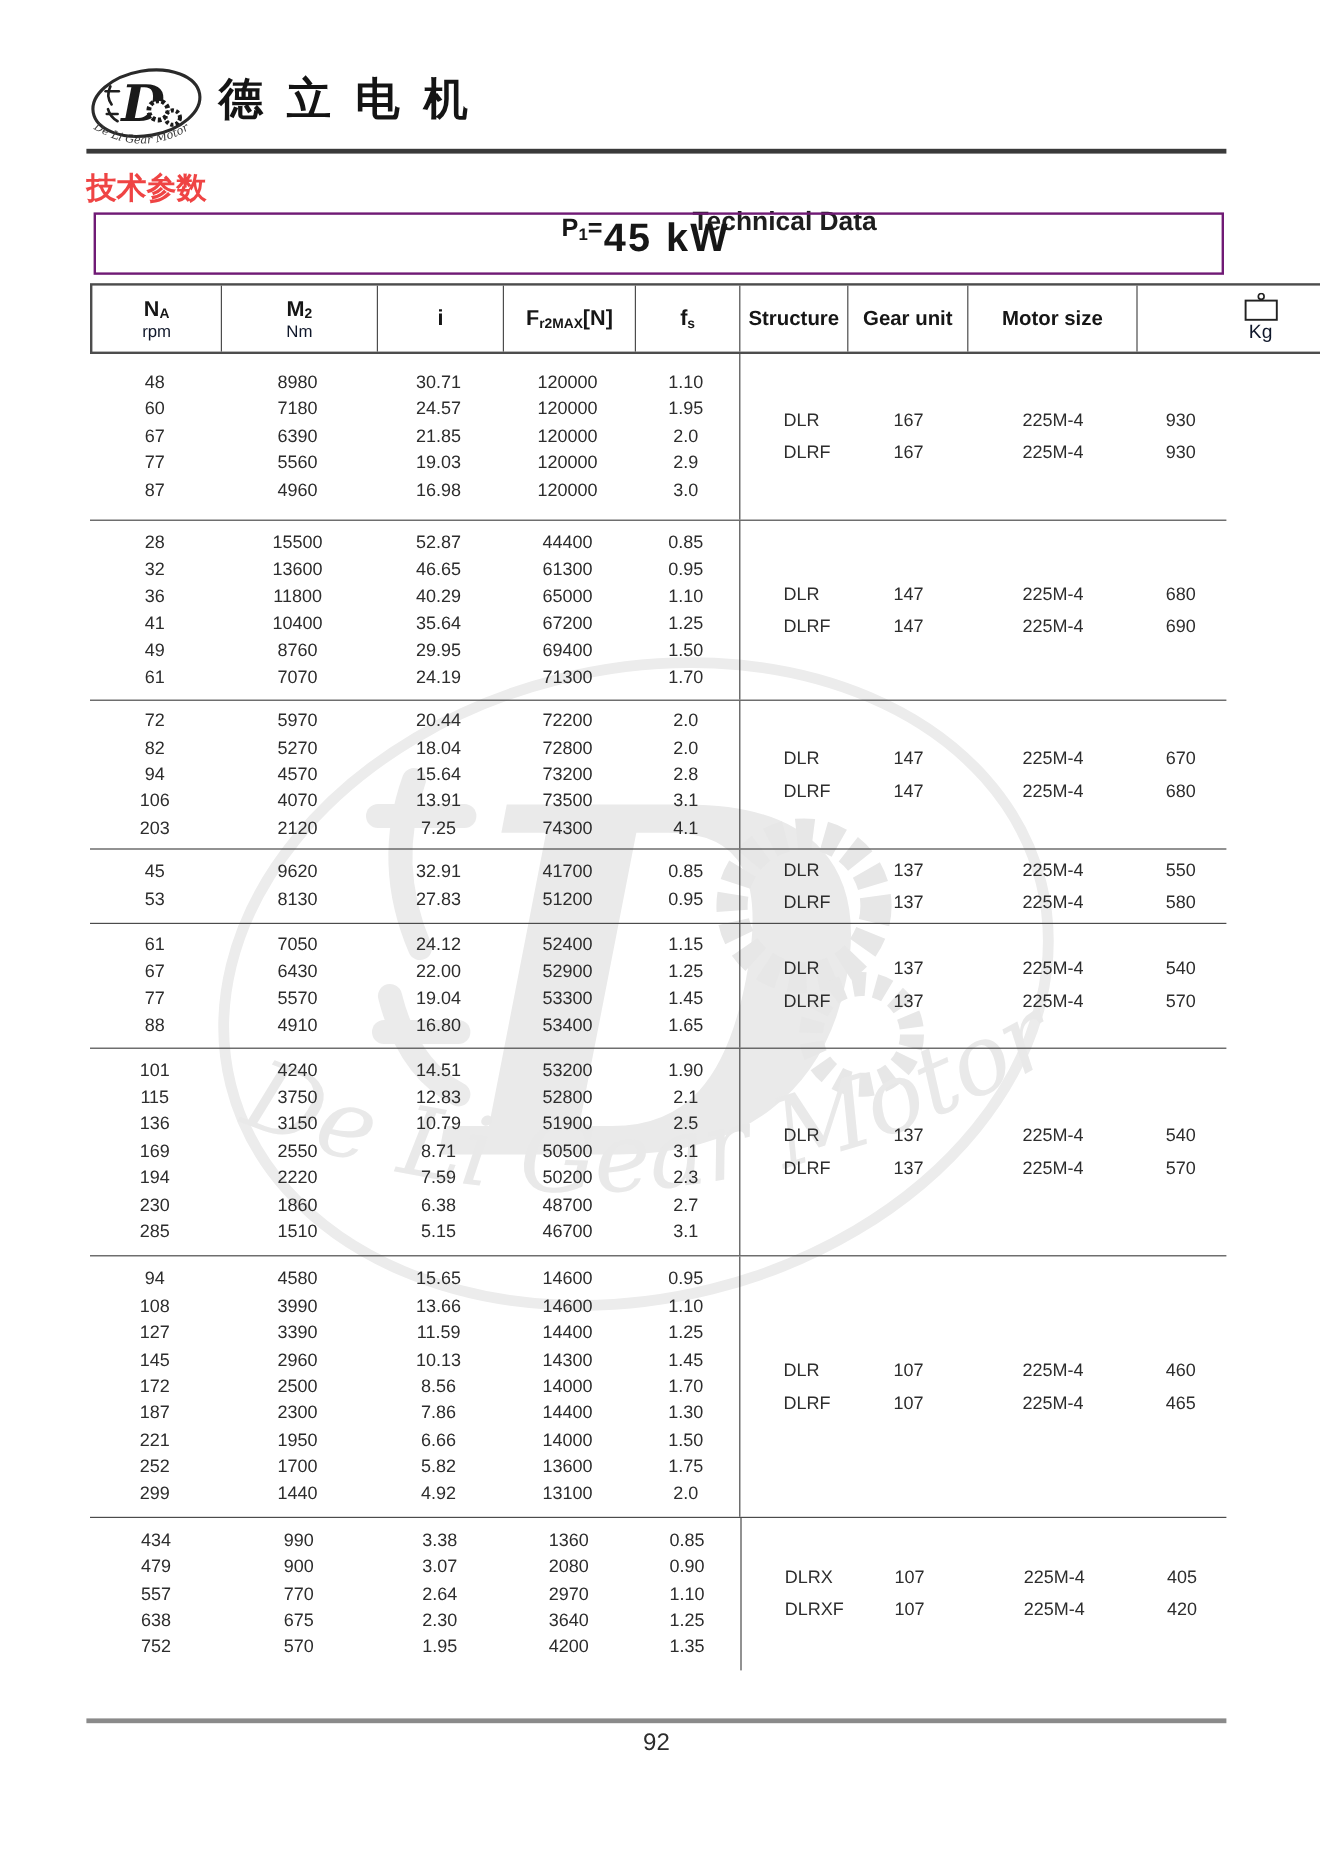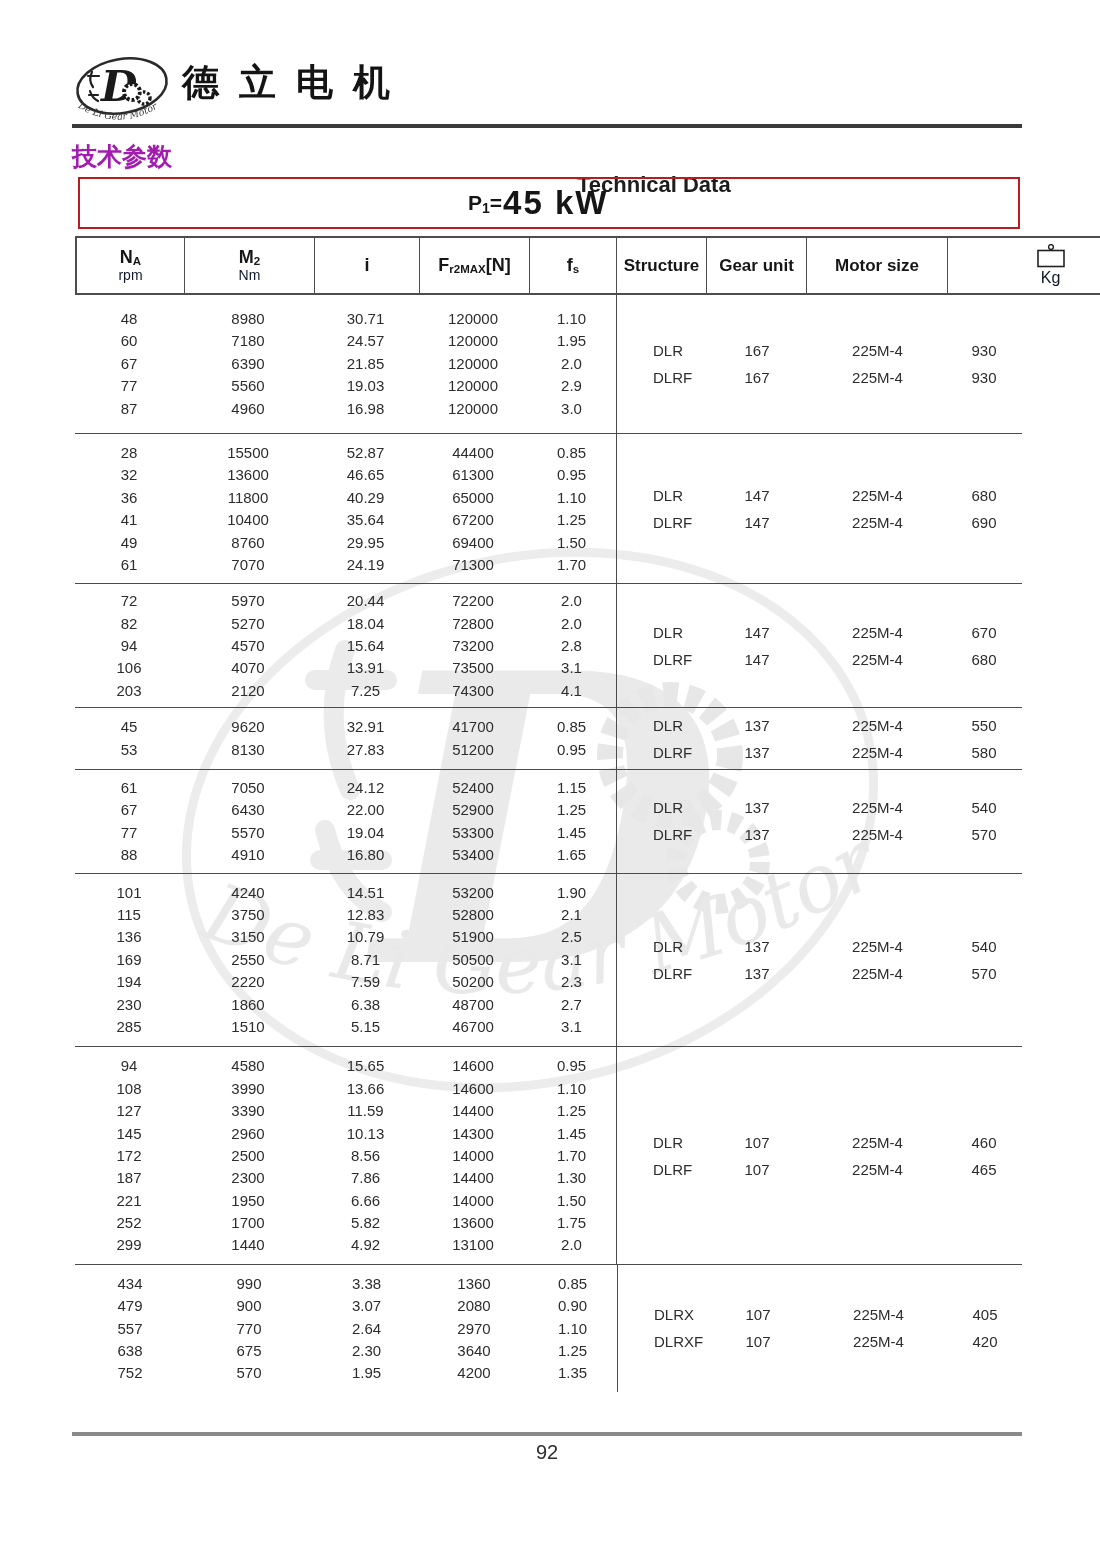--- a/index.html
+++ b/index.html
@@ -9,26 +9,26 @@
     background:#ffffff; font-family:"Liberation Sans", sans-serif; color:#222;
     overflow:hidden;
   }
   
   .logo-svg { position:absolute; left:68px; top:54px; width:112px; height:76px; }
   .brand-name {
     position:absolute; left:182px; top:58px; font-size:37px; font-weight:bold;
     letter-spacing:20px; color:#141414; font-family:"DejaVu Sans", sans-serif;
   }
   .rule-top { position:absolute; left:72px; top:124px; width:950px; height:4px; background:#3a3a3a; }
-  .sec-zh { position:absolute; left:72px; top:140px; font-size:25px; font-weight:bold; color:#a21caf; font-family:"DejaVu Sans", sans-serif; }
+  .sec-zh { position:absolute; left:72px; top:140px; font-size:25px; font-weight:bold; color:#ef4444; font-family:"DejaVu Sans", sans-serif; }
   .sec-en { position:absolute; left:577px; top:144px; font-size:22px; font-weight:bold; color:#1d1d1d;margin-top:28px; }
   
   .power-box {
     position:absolute; left:78px; top:177px; width:942px; height:52px;
-    border:2px solid #b91c1c; display:flex; align-items:center; padding-left:388px;
+    border:2px solid #701a75; display:flex; align-items:flex-start; padding-left:388px;
   }
   .power-sym { font-size:21px; font-weight:bold; color:#161616; }
   .power-sym sub { font-size:14px; font-weight:bold; vertical-align:-3px; }
   .power-val { font-size:33px; font-weight:bold; color:#161616; letter-spacing:2px; margin-left:1px; }
   
   .thead {
     position:absolute; left:75px; top:236px; width:1080px; height:59px;
     border:2px solid #4d4d4d; display:grid;
     grid-template-columns:108px 130px 105px 110px 87px 90px 100px 141px 1fr;
     background:#fff; z-index:2;

